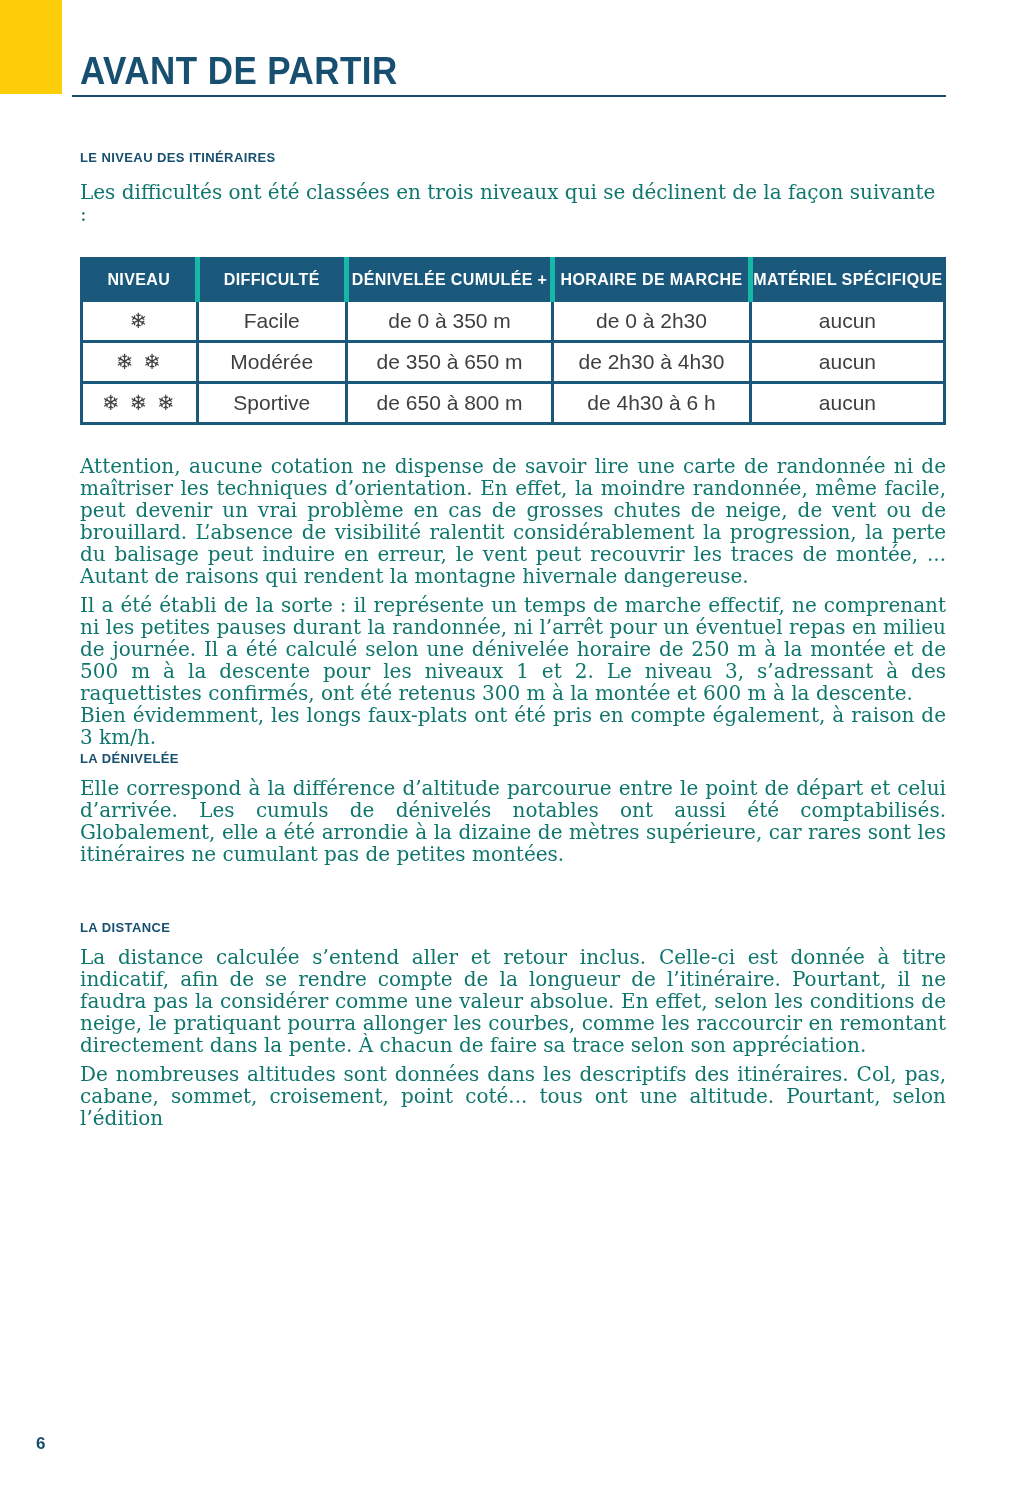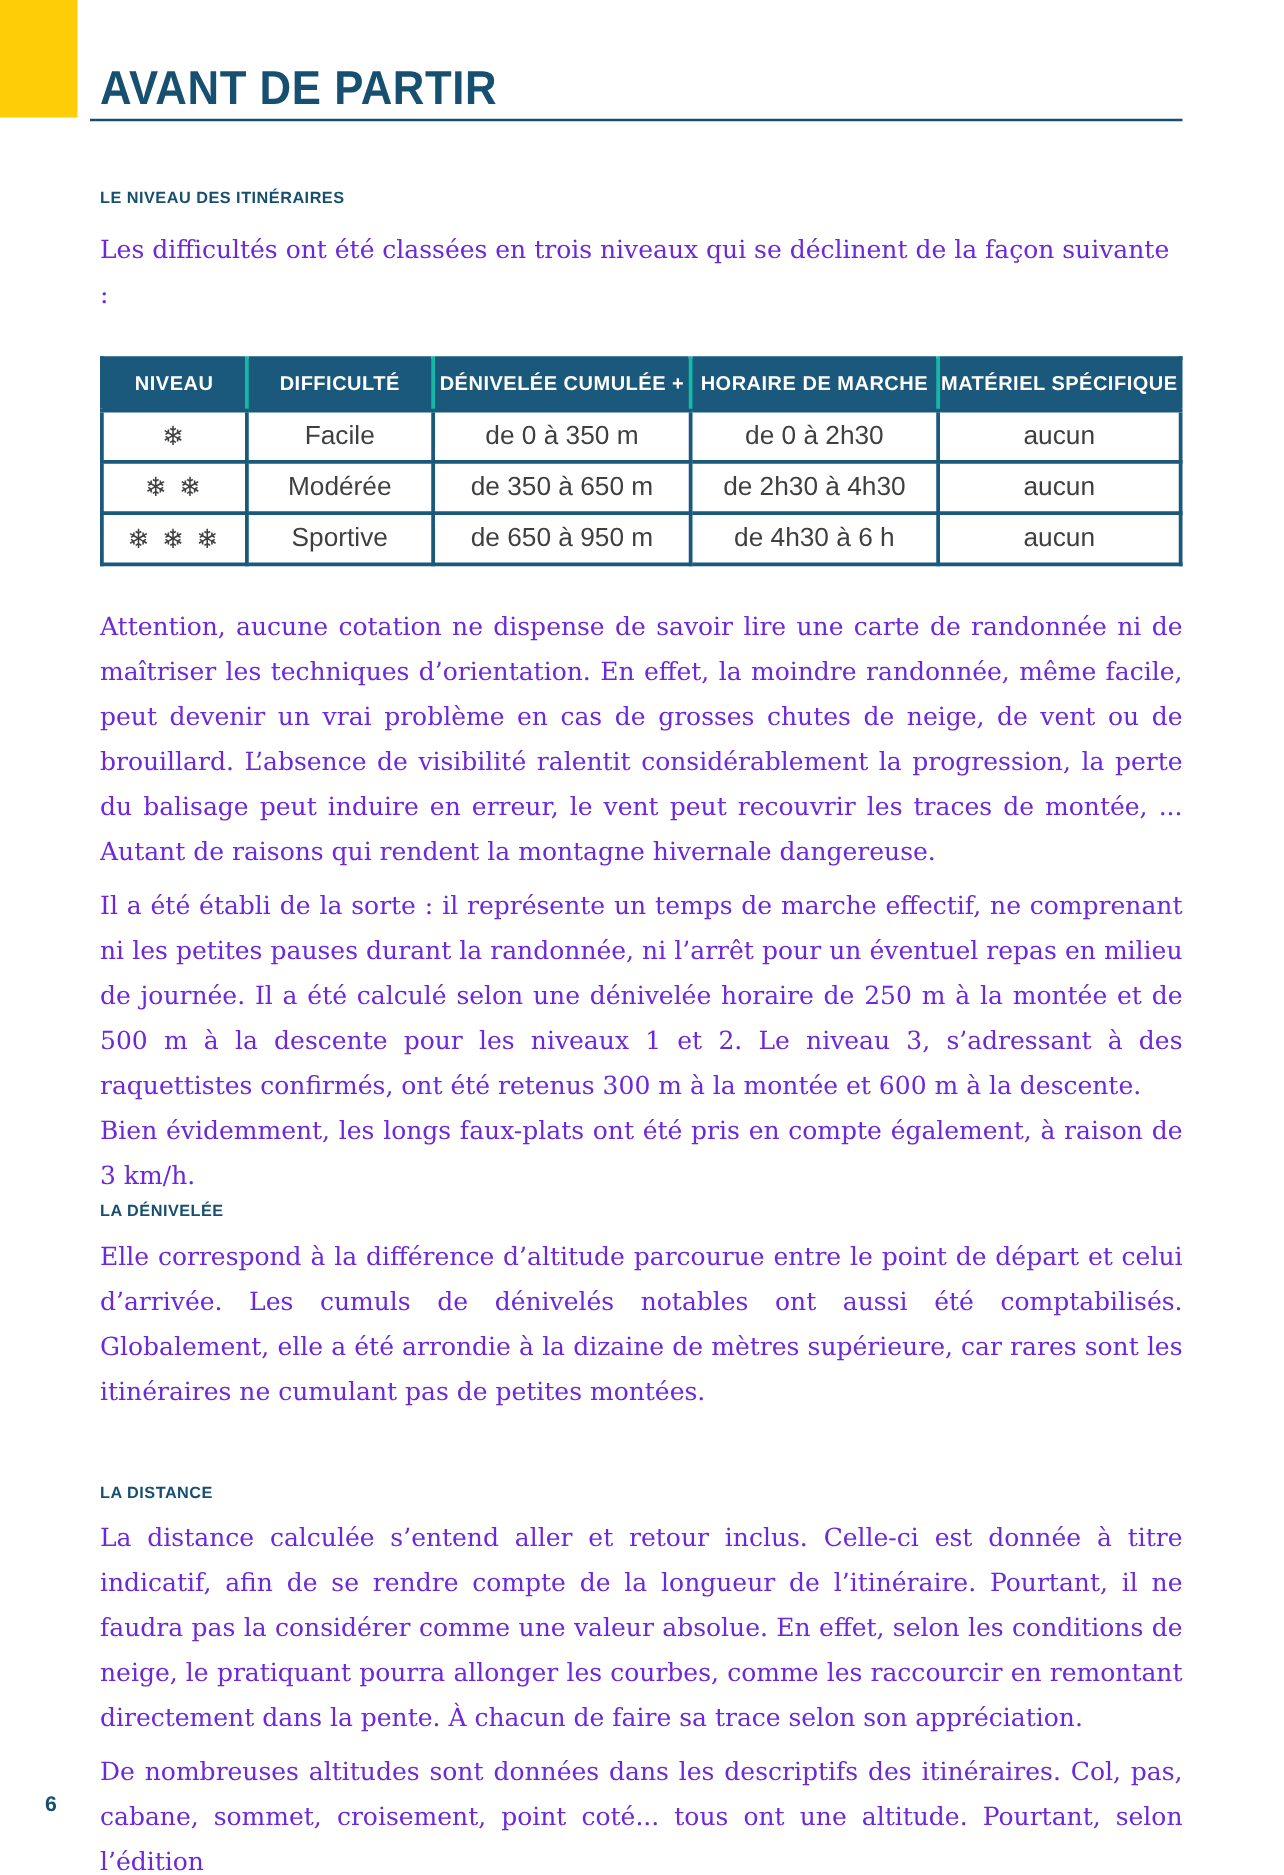--- a/index.html
+++ b/index.html
@@ -47,44 +47,44 @@
     color: #174F70;
   }
   .h-niveau    { margin-top: 50px; }
   .h-horaire   { margin-top: 32px; }
   .h-denivelee { }
   .h-distance  { margin-top: 52px; }
   .h-altitudes { margin-top: 33px; }
   p.body-text {
     font-family: "DejaVu Serif", serif;
     font-size: 20px;
-    line-height: 36px;
+    line-height: 22px;
     text-align: justify;
-    color: #6d28d9;
+    color: #0f766e;
     margin-top: 7px;
   }
   p.intro { margin-top: 12px; text-align: left; }
   p.follow { margin-top: 0; }
   p.attention { margin-top: 30px; }
   table.levels {
     width: 100%;
     margin-top: 32px;
     border-collapse: collapse;
     border: 3px solid #1A587C;
   }
   table.levels th {
     background: #1A587C;
     color: #ffffff;
     font-size: 16px;
     font-weight: bold;
     letter-spacing: 0.4px;
     height: 42px;
     text-align: center;
     vertical-align: middle;
-    border-right: 3px solid #14b8a6;
+    border-right: 5px solid #14b8a6;
     border-bottom: 3px solid #1A587C;
   }
   table.levels th:last-child { border-right: none; }
   table.levels td {
     background: #ffffff;
     color: #3f3f3f;
     font-size: 21px;
     height: 41px;
     text-align: center;
     vertical-align: middle;
@@ -150,21 +150,21 @@
       <tr>
         <td class="snow-cell">❄ ❄</td>
         <td>Modérée</td>
         <td>de 350 à 650 m</td>
         <td>de 2h30 à 4h30</td>
         <td>aucun</td>
       </tr>
       <tr>
         <td class="snow-cell">❄ ❄ ❄</td>
         <td>Sportive</td>
-        <td>de 650 à 950 m</td>
+        <td>de 650 à 800 m</td>
         <td>de 4h30 à 6 h</td>
         <td>aucun</td>
       </tr>
     </tbody>
   </table>
 
   <p class="body-text attention">Attention, aucune cotation ne dispense de savoir lire une carte de randonnée ni de maîtriser les techniques d’orientation. En effet, la moindre randonnée, même facile, peut devenir un vrai problème en cas de grosses chutes de neige, de vent ou de brouillard. L’absence de visibilité ralentit considérablement la progression, la perte du balisage peut induire en erreur, le vent peut recouvrir les traces de montée, ... Autant de raisons qui rendent la montagne hivernale dangereuse.</p>
 
   <p class="body-text">Il a été établi de la sorte : il représente un temps de marche effectif, ne comprenant ni les petites pauses durant la randonnée, ni l’arrêt pour un éventuel repas en milieu de journée. Il a été calculé selon une dénivelée horaire de 250 m à la montée et de 500 m à la descente pour les niveaux 1 et 2. Le niveau 3, s’adressant à des raquettistes confirmés, ont été retenus 300 m à la montée et 600 m à la descente.</p>
   <p class="body-text follow">Bien évidemment, les longs faux-plats ont été pris en compte également, à raison de 3 km/h.</p>

